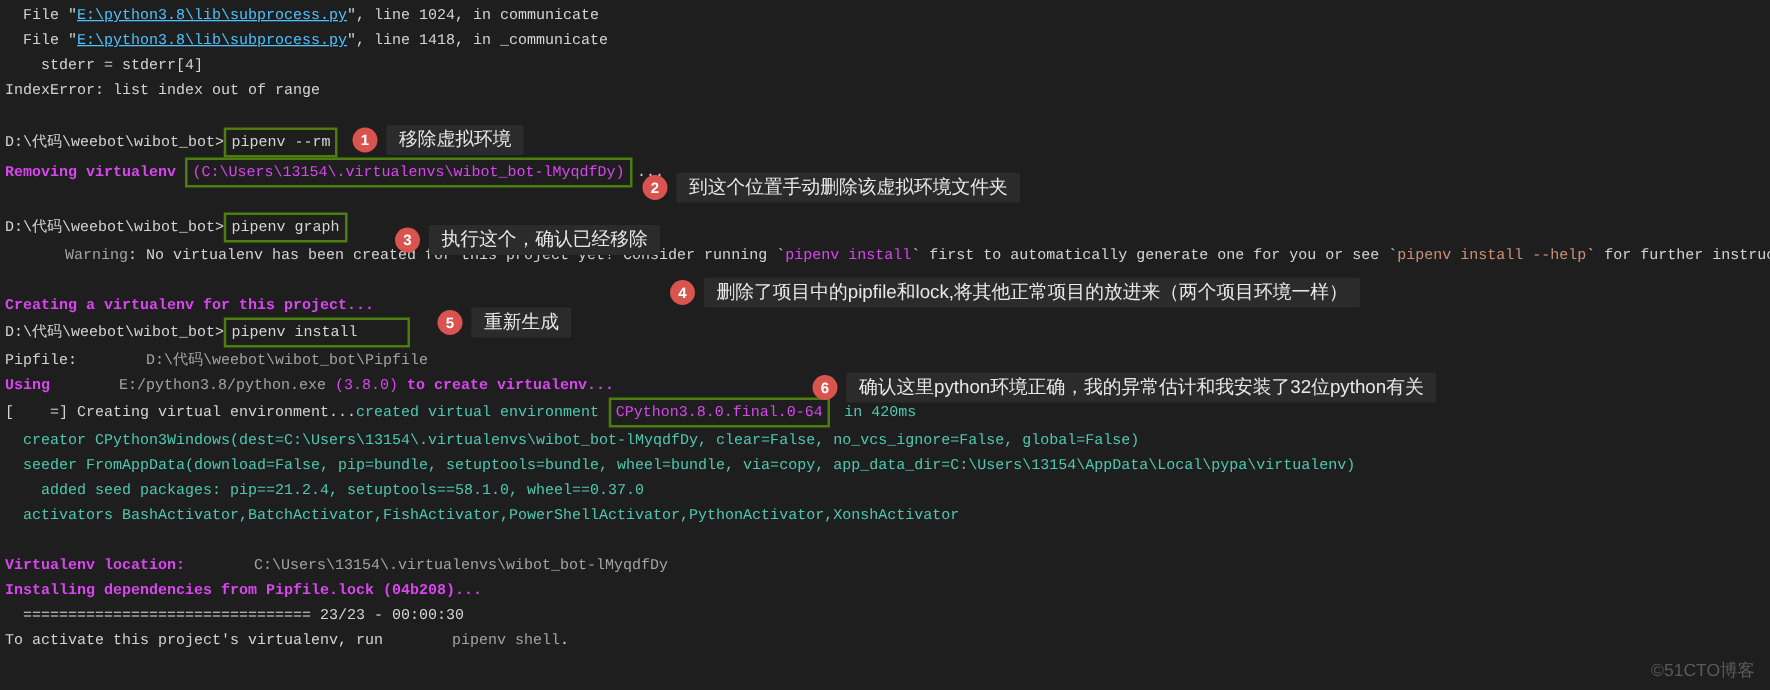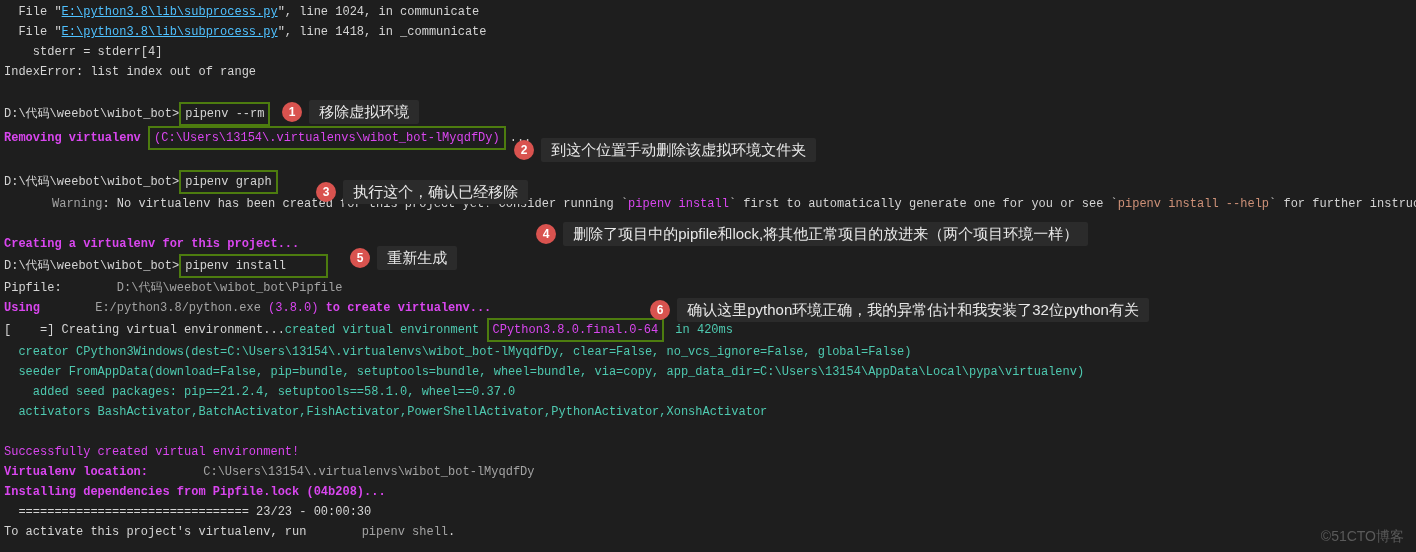--- a/index.html
+++ b/index.html
@@ -78,21 +78,20 @@
   <div class="ln bold">Creating a virtualenv for this project...</div>
   <div class="ln"><span>D:\代码\weebot\wibot_bot&gt;</span><span class="box" style="padding-right:40px">pipenv install</span></div>
   <div class="ln"><span>Pipfile: </span><span class="yellow">D:\代码\weebot\wibot_bot\Pipfile</span></div>
   <div class="ln"><span class="bold">Using </span><span class="yellow">E:/python3.8/python.exe</span><span class="green"> (3.8.0)</span><span class="bold"> to create virtualenv...</span></div>
   <div class="ln"><span>[    =] Creating virtual environment...</span><span class="cyan">created virtual environment </span><span class="box box-cyan-text">CPython3.8.0.final.0-64</span><span class="cyan"> in 420ms</span></div>
   <div class="ln cyan">  creator CPython3Windows(dest=C:\Users\13154\.virtualenvs\wibot_bot-lMyqdfDy, clear=False, no_vcs_ignore=False, global=False)</div>
   <div class="ln cyan">  seeder FromAppData(download=False, pip=bundle, setuptools=bundle, wheel=bundle, via=copy, app_data_dir=C:\Users\13154\AppData\Local\pypa\virtualenv)</div>
   <div class="ln cyan">    added seed packages: pip==21.2.4, setuptools==58.1.0, wheel==0.37.0</div>
   <div class="ln cyan">  activators BashActivator,BatchActivator,FishActivator,PowerShellActivator,PythonActivator,XonshActivator</div>
   <div class="ln">&nbsp;</div>
-  <div class="ln green">Successfully created virtual environment!</div>
   <div class="ln"><span class="bold">Virtualenv location: </span><span class="yellow">C:\Users\13154\.virtualenvs\wibot_bot-lMyqdfDy</span></div>
   <div class="ln bold">Installing dependencies from Pipfile.lock (04b208)...</div>
   <div class="ln">  ================================ 23/23 - 00:00:30</div>
   <div class="ln"><span>To activate this project's virtualenv, run </span><span class="yellow">pipenv shell</span><span>.</span></div>
 
 </div>
 
 <div class="anno" style="left:282px; top:100px;">
   <span class="badge">1</span>
   <span class="anno-label">移除虚拟环境</span>

